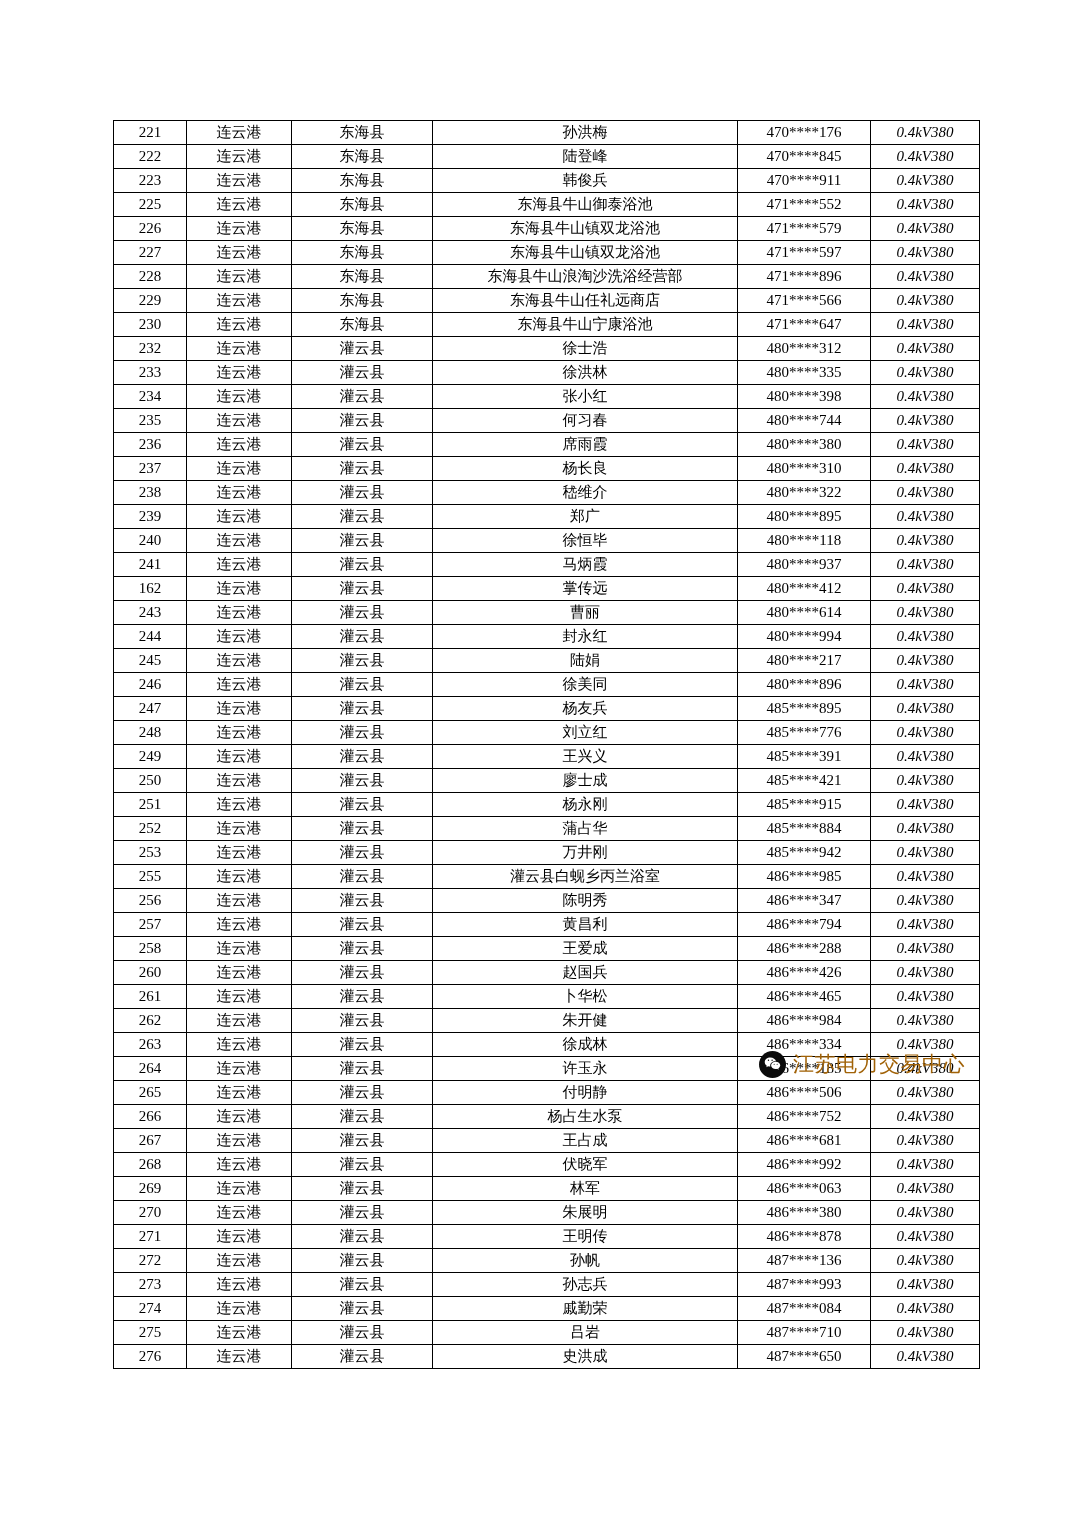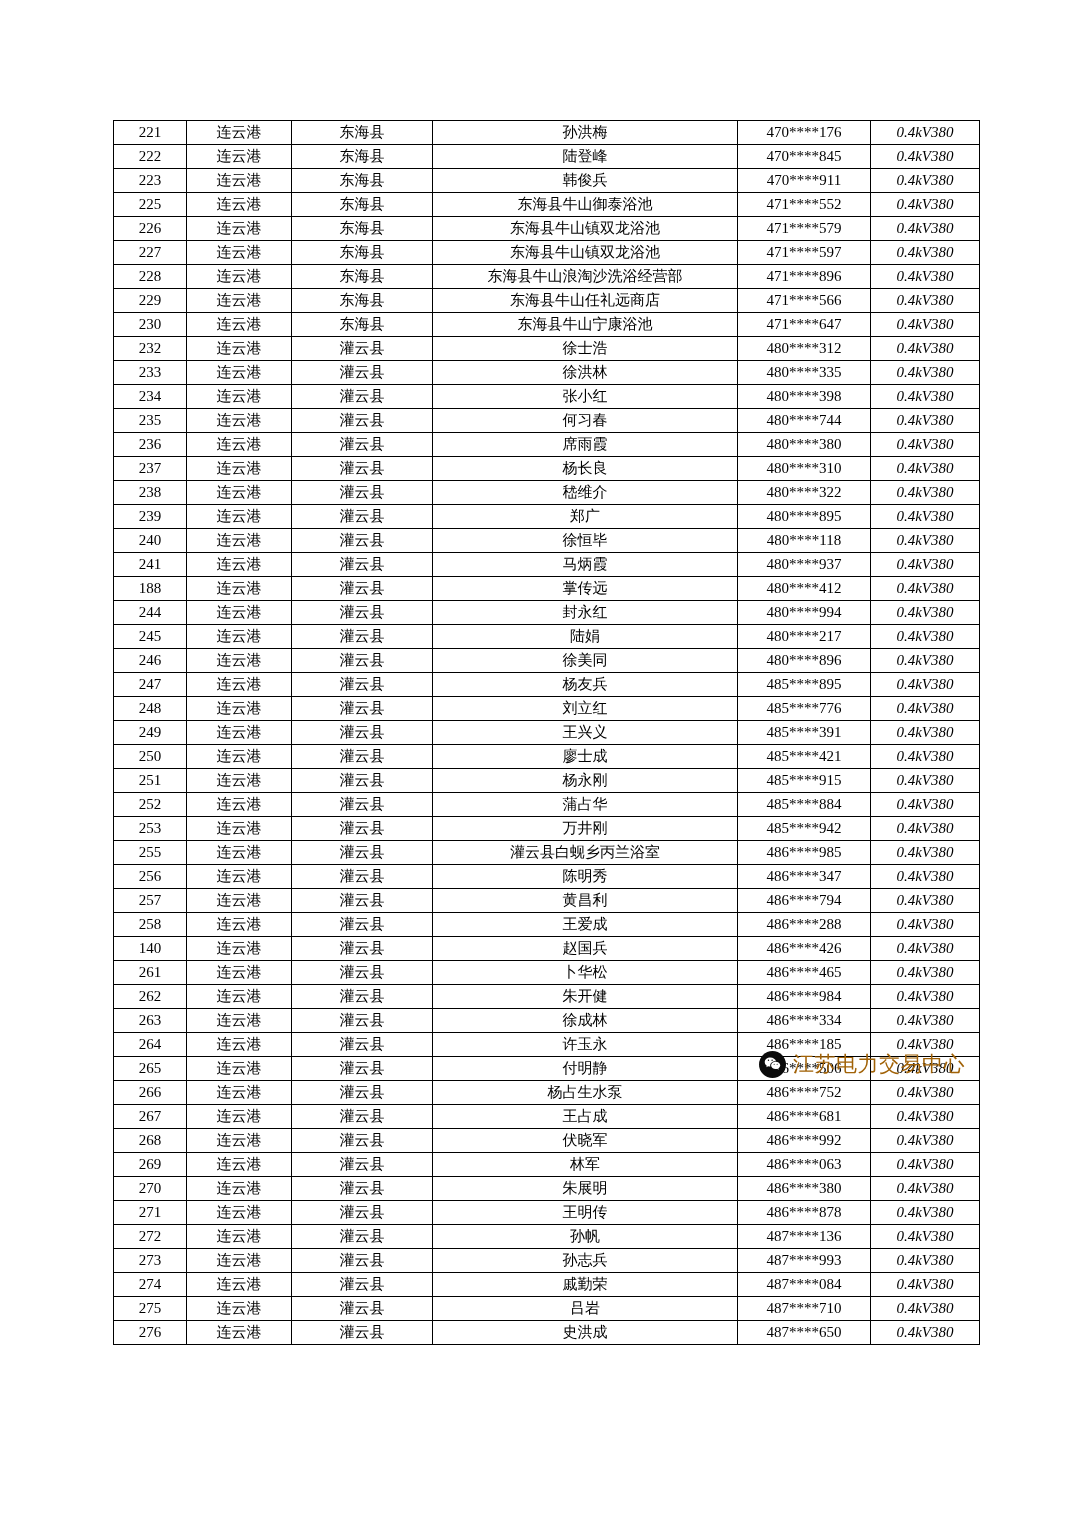--- a/index.html
+++ b/index.html
@@ -229,28 +229,36 @@
           </tr>
           <tr>
             <td class="c-idx">241</td>
             <td class="c-city">连云港</td>
             <td class="c-county">灌云县</td>
             <td class="c-name">马炳霞</td>
             <td class="c-id">480****937</td>
             <td class="c-volt">0.4kV380</td>
           </tr>
           <tr>
-            <td class="c-idx">188</td>
+            <td class="c-idx">162</td>
             <td class="c-city">连云港</td>
             <td class="c-county">灌云县</td>
             <td class="c-name">掌传远</td>
             <td class="c-id">480****412</td>
             <td class="c-volt">0.4kV380</td>
           </tr>
           <tr>
+            <td class="c-idx">243</td>
+            <td class="c-city">连云港</td>
+            <td class="c-county">灌云县</td>
+            <td class="c-name">曹丽</td>
+            <td class="c-id">480****614</td>
+            <td class="c-volt">0.4kV380</td>
+          </tr>
+          <tr>
             <td class="c-idx">244</td>
             <td class="c-city">连云港</td>
             <td class="c-county">灌云县</td>
             <td class="c-name">封永红</td>
             <td class="c-id">480****994</td>
             <td class="c-volt">0.4kV380</td>
           </tr>
           <tr>
             <td class="c-idx">245</td>
             <td class="c-city">连云港</td>
@@ -349,21 +357,21 @@
           </tr>
           <tr>
             <td class="c-idx">258</td>
             <td class="c-city">连云港</td>
             <td class="c-county">灌云县</td>
             <td class="c-name">王爱成</td>
             <td class="c-id">486****288</td>
             <td class="c-volt">0.4kV380</td>
           </tr>
           <tr>
-            <td class="c-idx">140</td>
+            <td class="c-idx">260</td>
             <td class="c-city">连云港</td>
             <td class="c-county">灌云县</td>
             <td class="c-name">赵国兵</td>
             <td class="c-id">486****426</td>
             <td class="c-volt">0.4kV380</td>
           </tr>
           <tr>
             <td class="c-idx">261</td>
             <td class="c-city">连云港</td>
             <td class="c-county">灌云县</td>

